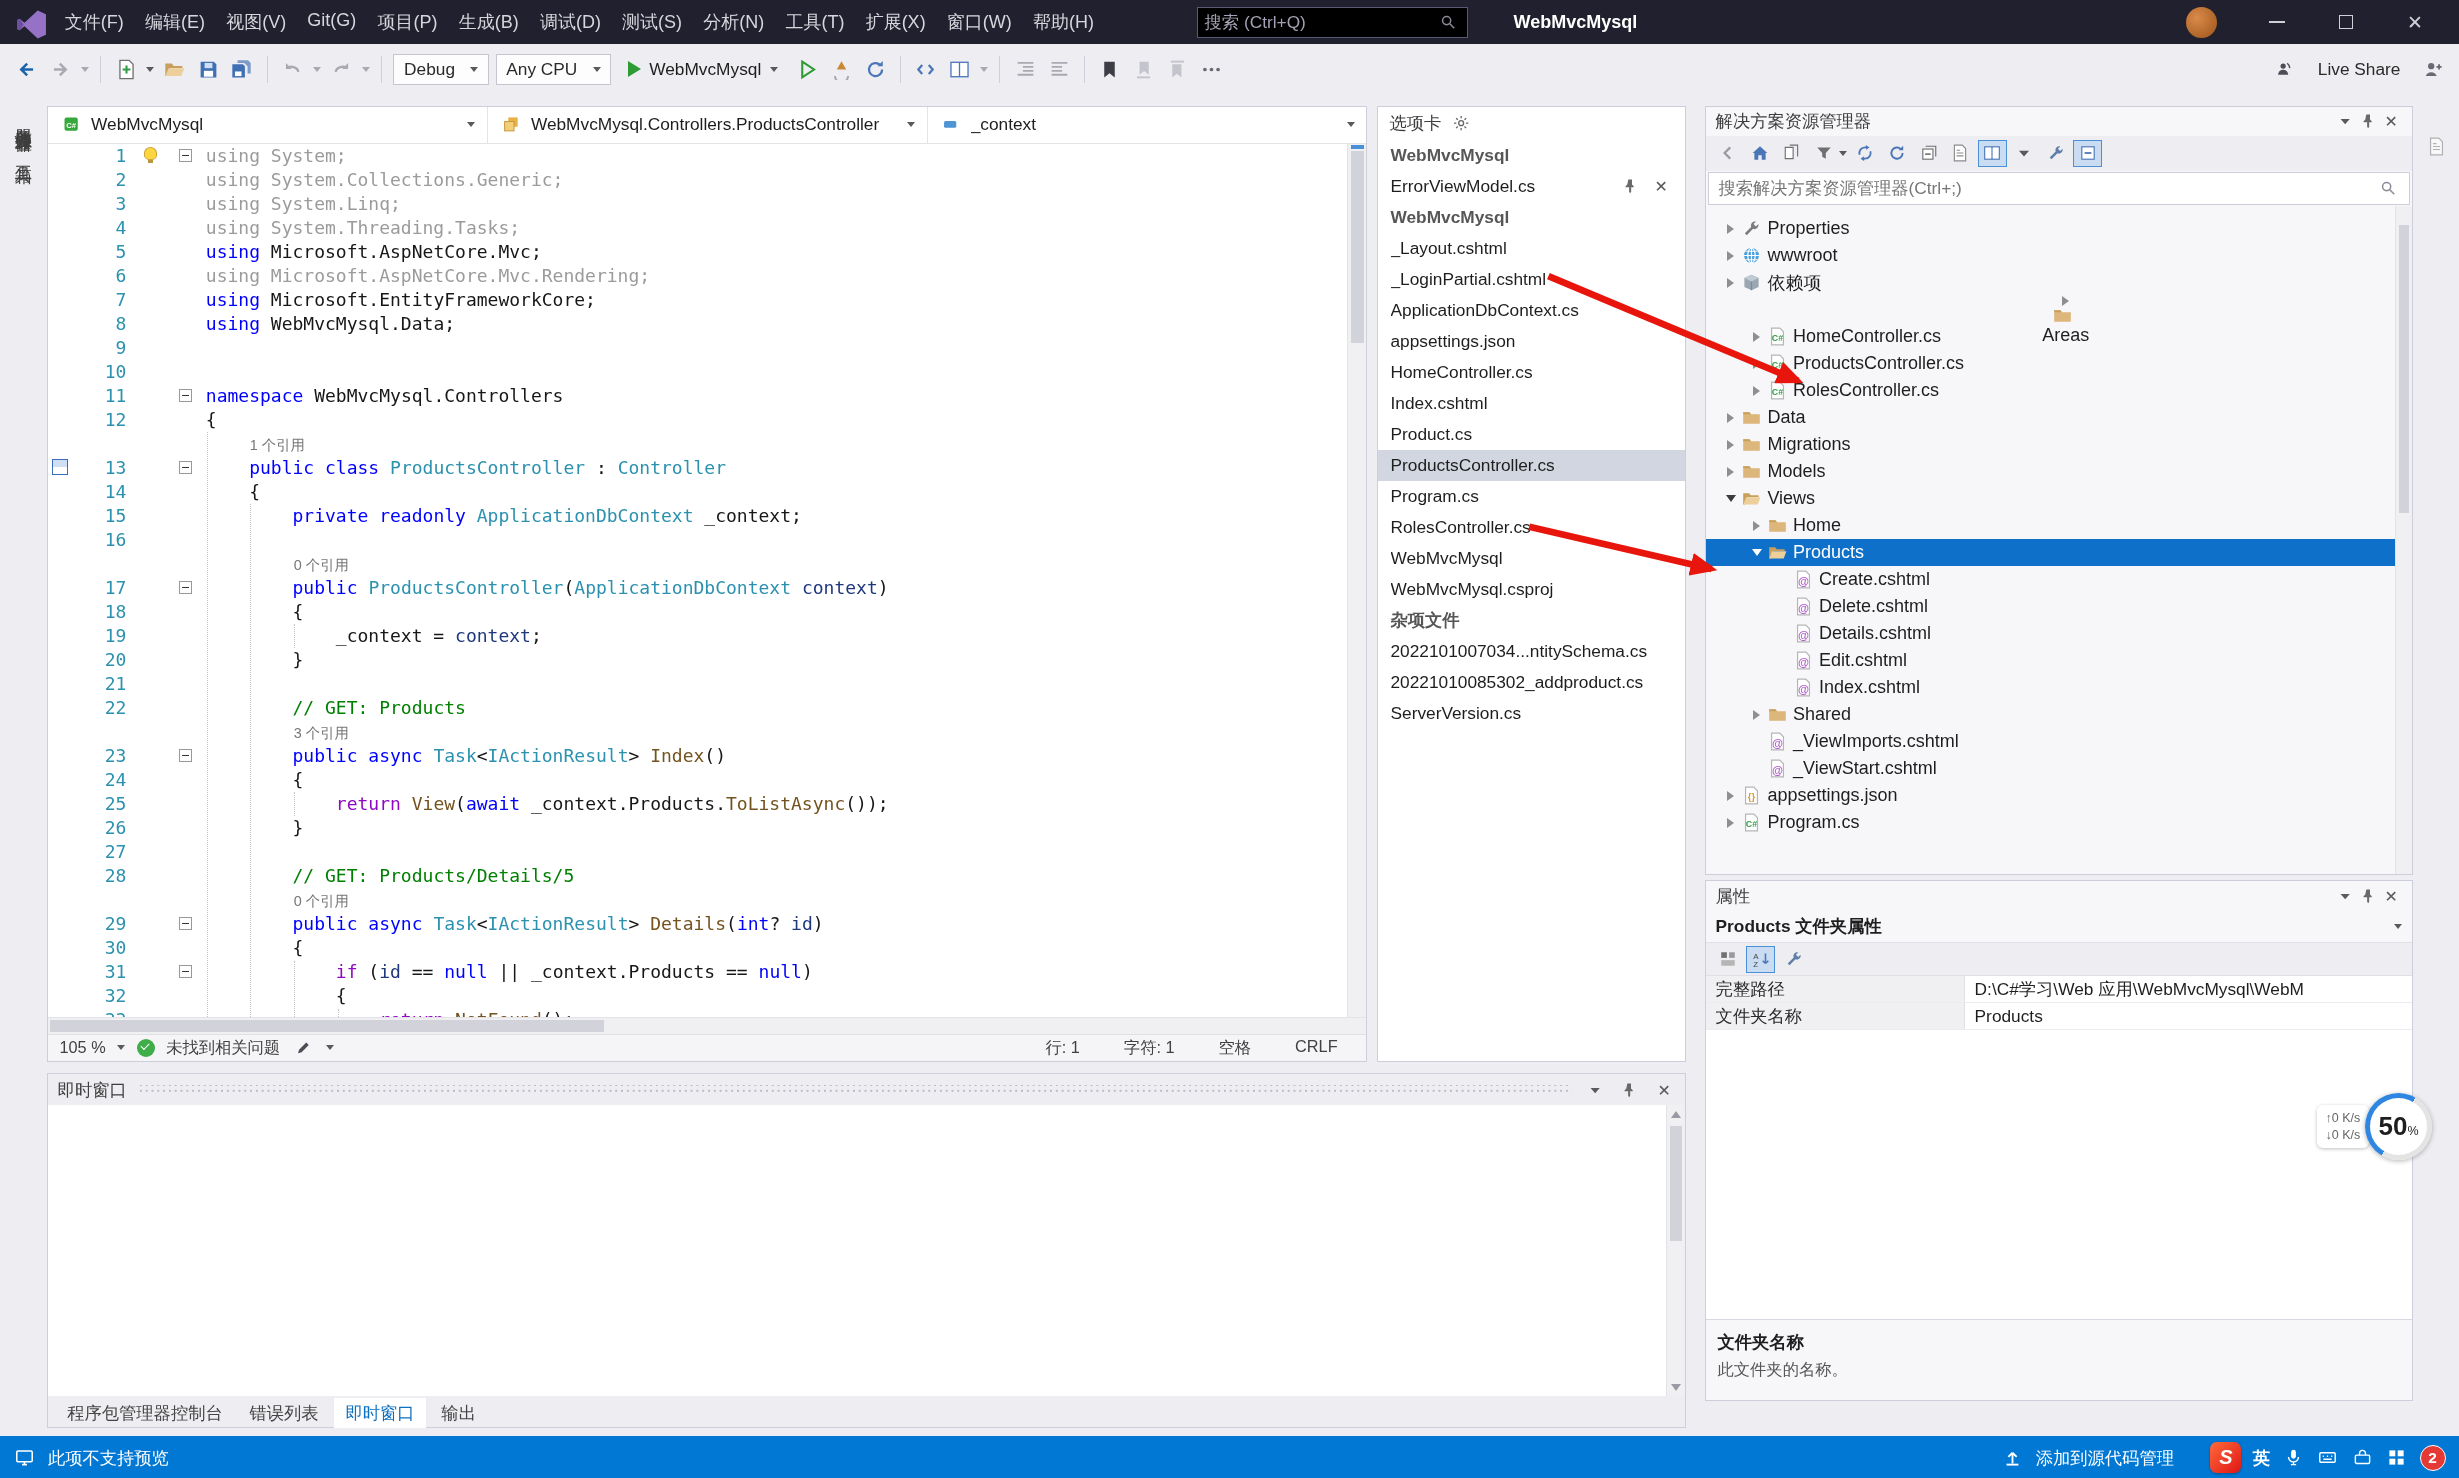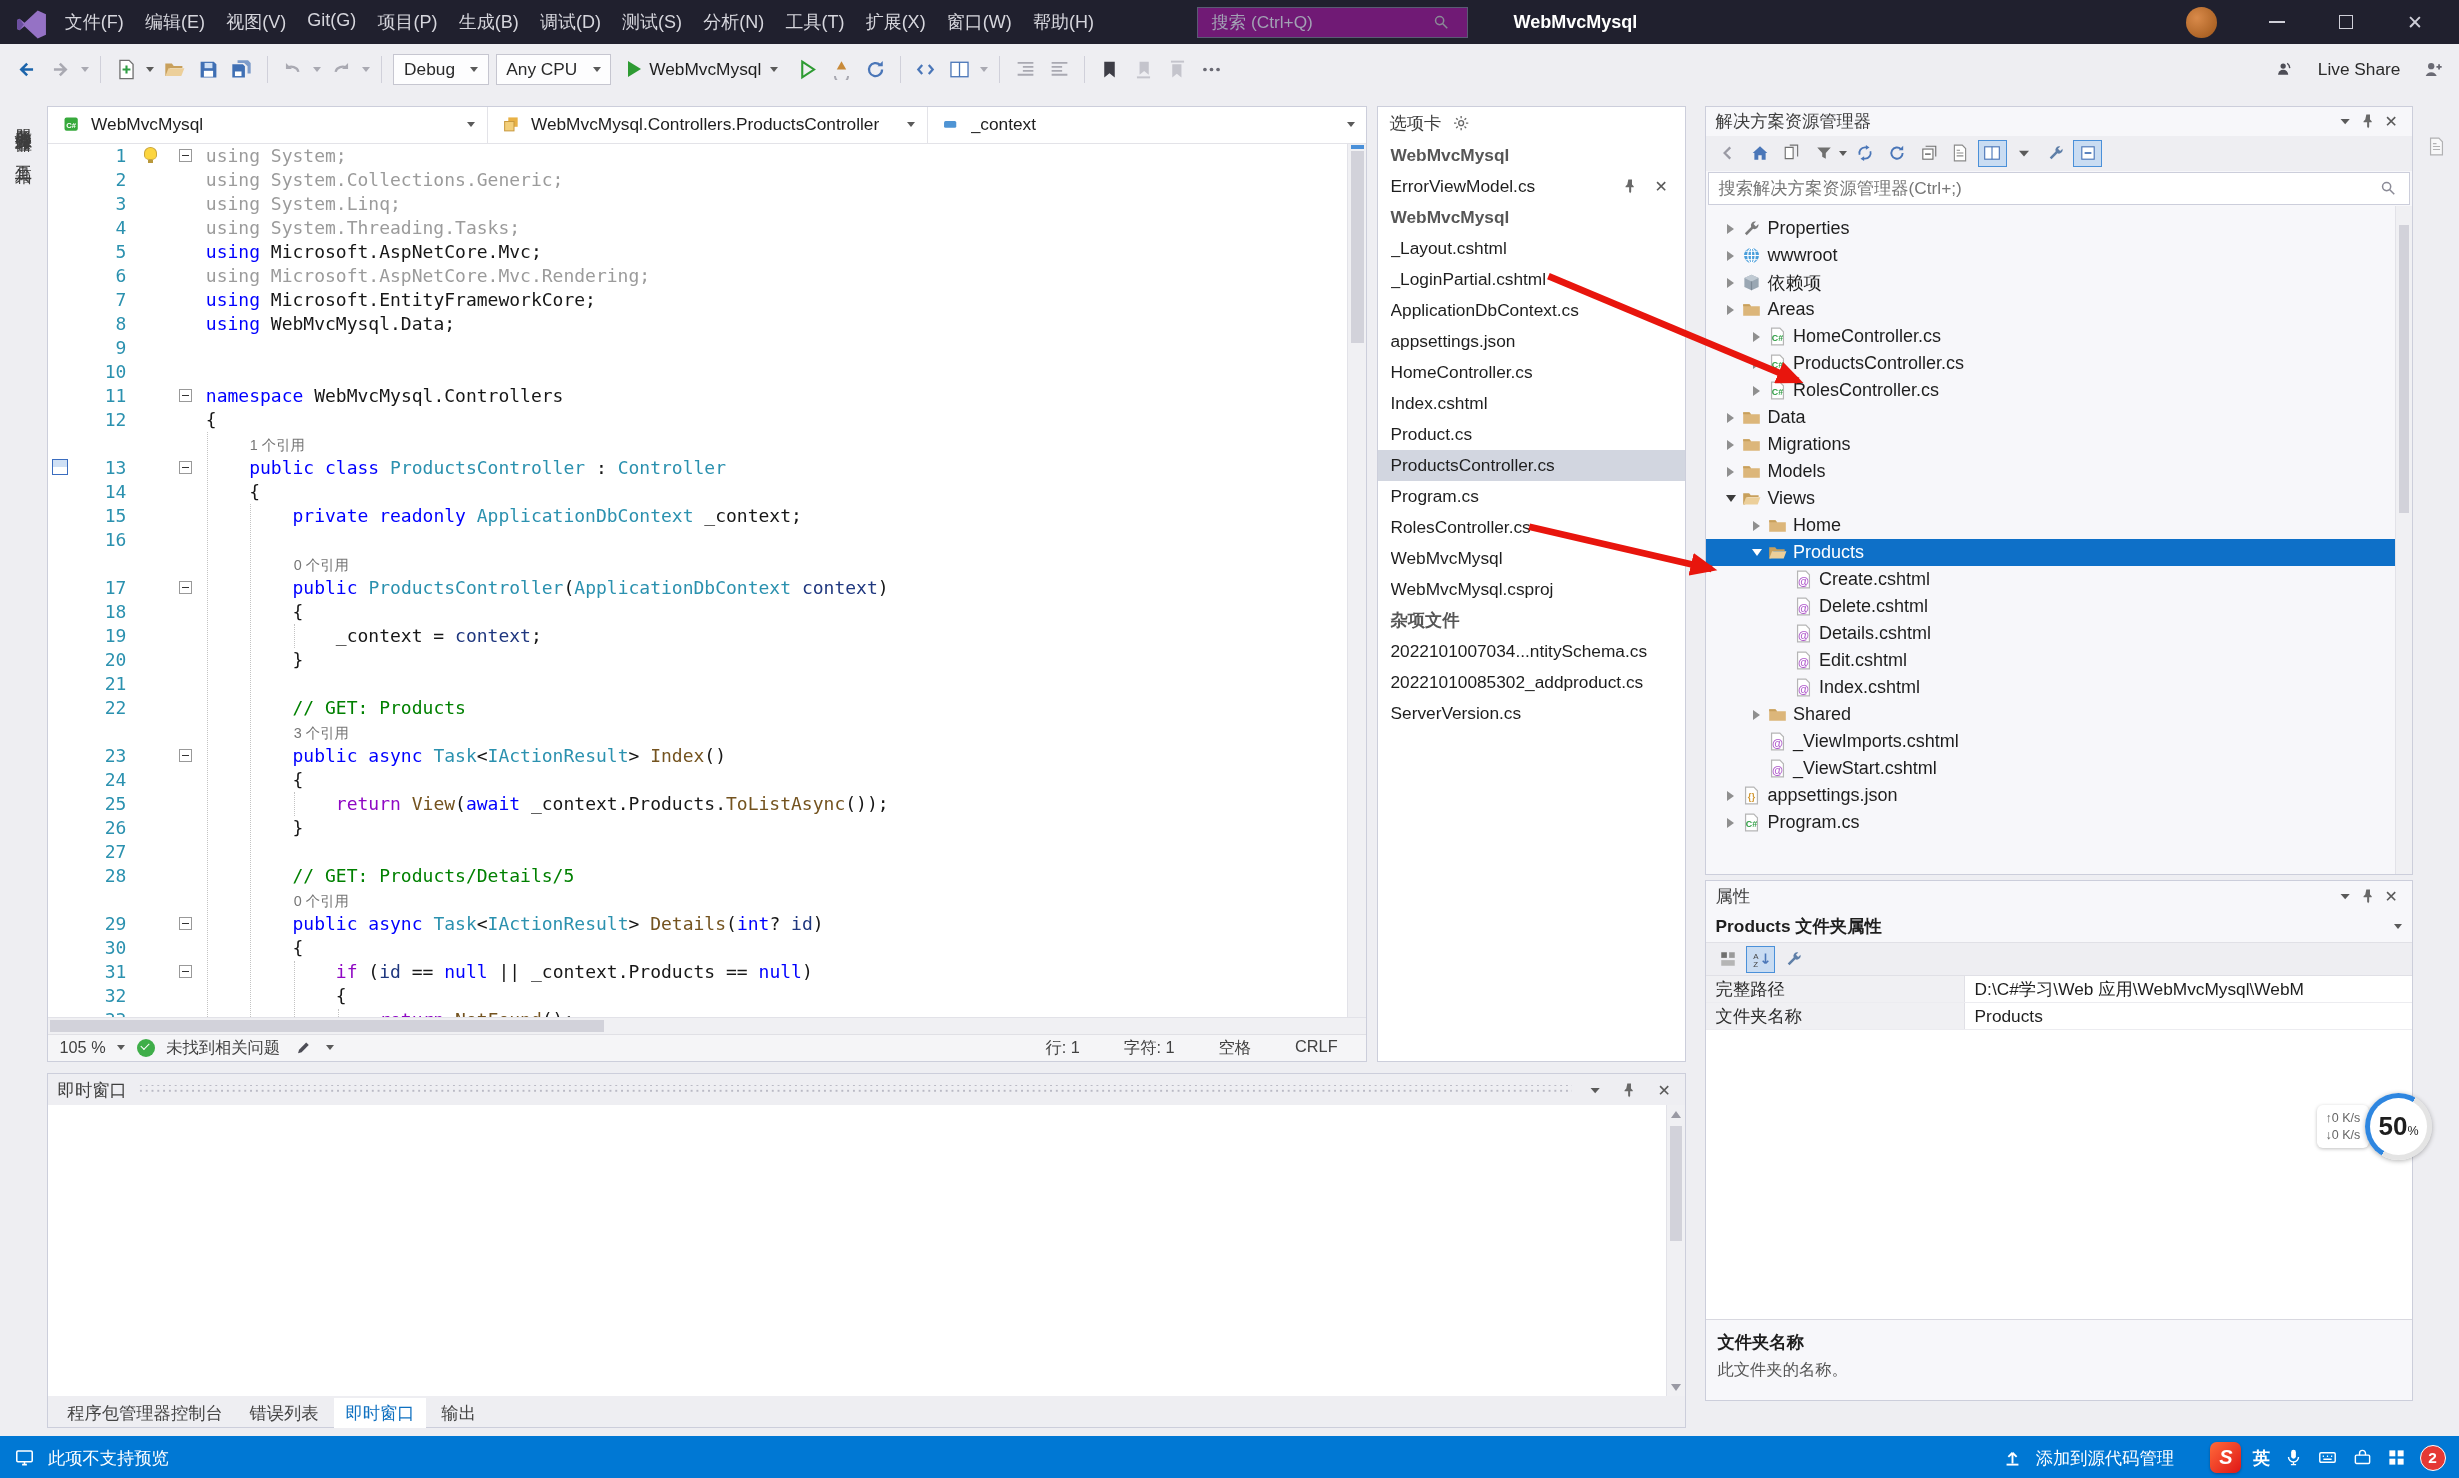--- a/index.html
+++ b/index.html
@@ -4,21 +4,21 @@
 <style>
 *{margin:0;padding:0;box-sizing:border-box}
 html,body{width:2459px;height:1479px;overflow:hidden}
 body{font-family:"Liberation Sans","DejaVu Sans",sans-serif;font-size:18px;color:#1e1e1e;background:#eeeef2}
 .root{width:2459px;height:1479px;display:flex;flex-direction:column;position:relative;overflow:hidden}
 
 
 .menubar{height:44px;background:#20202e;display:flex;align-items:center;color:#d6d6dd;padding:0 9.6px;flex:none}
 .vs-logo{width:33px;height:29px;margin:0 5.8px;flex:none}
 .menu-item{padding:3.8px 10.6px;font-size:18px;white-space:nowrap;cursor:default}
-.qsearch{width:271px;height:31px;background:#701a75;border:1px solid#5a5a74;display:flex;align-items:center;padding:0 14px;color:#a2a2b4;margin-left:92px;font-size:17.3px;flex:none}
+.qsearch{width:271px;height:31px;background:#000000;border:1px solid#5a5a74;display:flex;align-items:center;padding:0 7px;color:#a2a2b4;margin-left:92px;font-size:17.3px;flex:none}
 .qsearch .sp{flex:1}
 .win-title{color:#fff;font-weight:bold;margin-left:46px;font-size:18px;white-space:nowrap}
 .tb-spacer{flex:1}
 .avatar{width:31px;height:31px;border-radius:50%;background:radial-gradient(circle at 35% 35%,#d98a4a,#9c5518);margin-right:25px;flex:none}
 .winbtn{width:69px;height:44px;display:flex;align-items:center;justify-content:center;color:#cfcfd8;font-size:19px}
 .minline{width:15.4px;height:1.9px;background:#cfcfd8}
 .maxbox{width:14.4px;height:14.4px;border:1.4px solid #cfcfd8}
 
 
 .toolbar{height:50px;background:#eeeef2;display:flex;align-items:center;padding:0 13.4px;gap:6.7px;flex:none}
@@ -723,21 +723,21 @@
                 <span class="arr r"></span>
                 <span class="t-ic">
                   <svg viewBox="0 0 16 16">
                     <path d="M8 1.5l6 2.8v7.4l-6 2.8-6-2.8V4.3z" fill="#9aa7b3"></path>
                     <path d="M8 1.5l6 2.8-6 2.8-6-2.8z" fill="#c0cad3"></path>
                     <path d="M8 7.1v7.4" stroke="#7d8a96"></path>
                   </svg>
                 </span>
                 <span>依赖项</span>
               </div>
-              <div class="tree-row" style="padding-left: 13.4px;">
+              <div class="tree-row" style="padding-left: 13.4px; flex-direction: column;">
                 <span class="arr r"></span>
                 <span class="t-ic">
                   <svg viewBox="0 0 16 16">
                     <path d="M1 3.5h5.2l1.4 1.8H15v8H1z" fill="#dcb67a"></path>
                     <path d="M1 3.5h5.2l1.4 1.8H1z" fill="#c8a05c"></path>
                   </svg>
                 </span>
                 <span>Areas</span>
               </div>
               <div class="tree-row" style="padding-left: 39px;">

